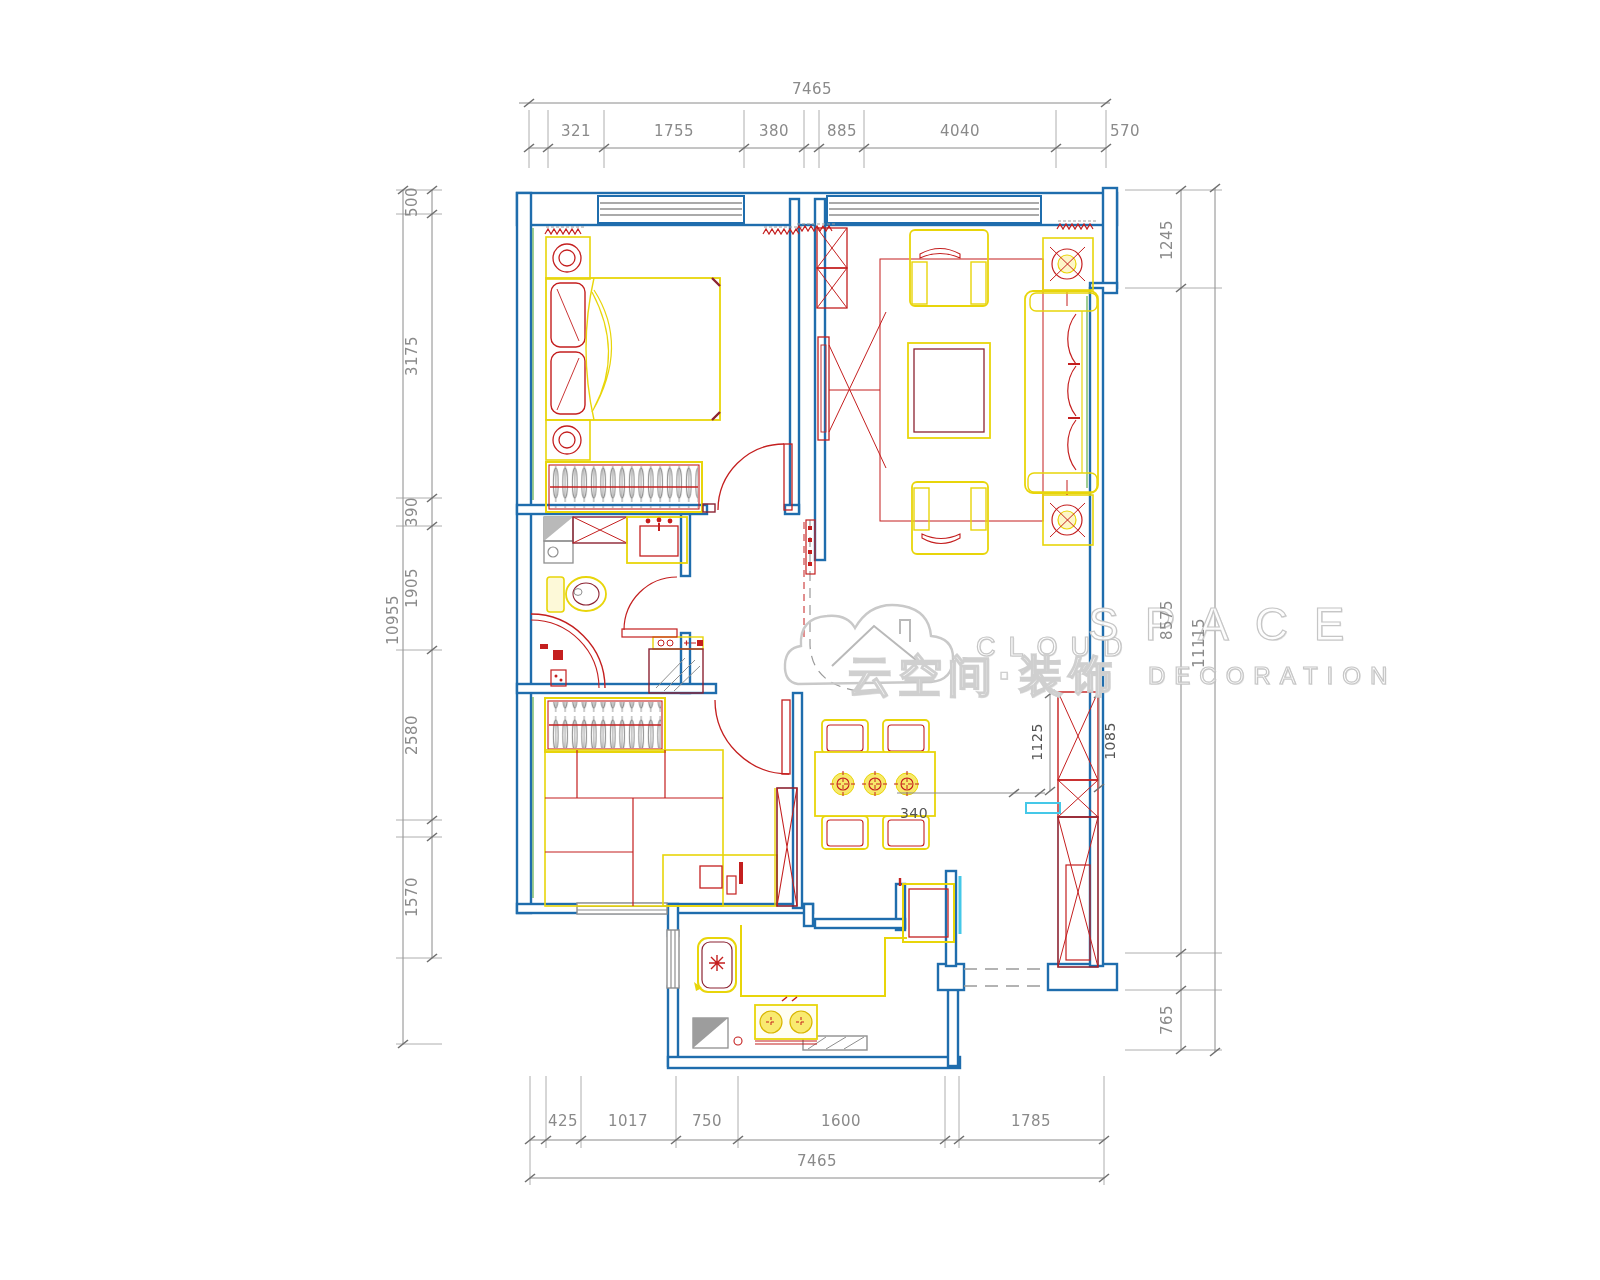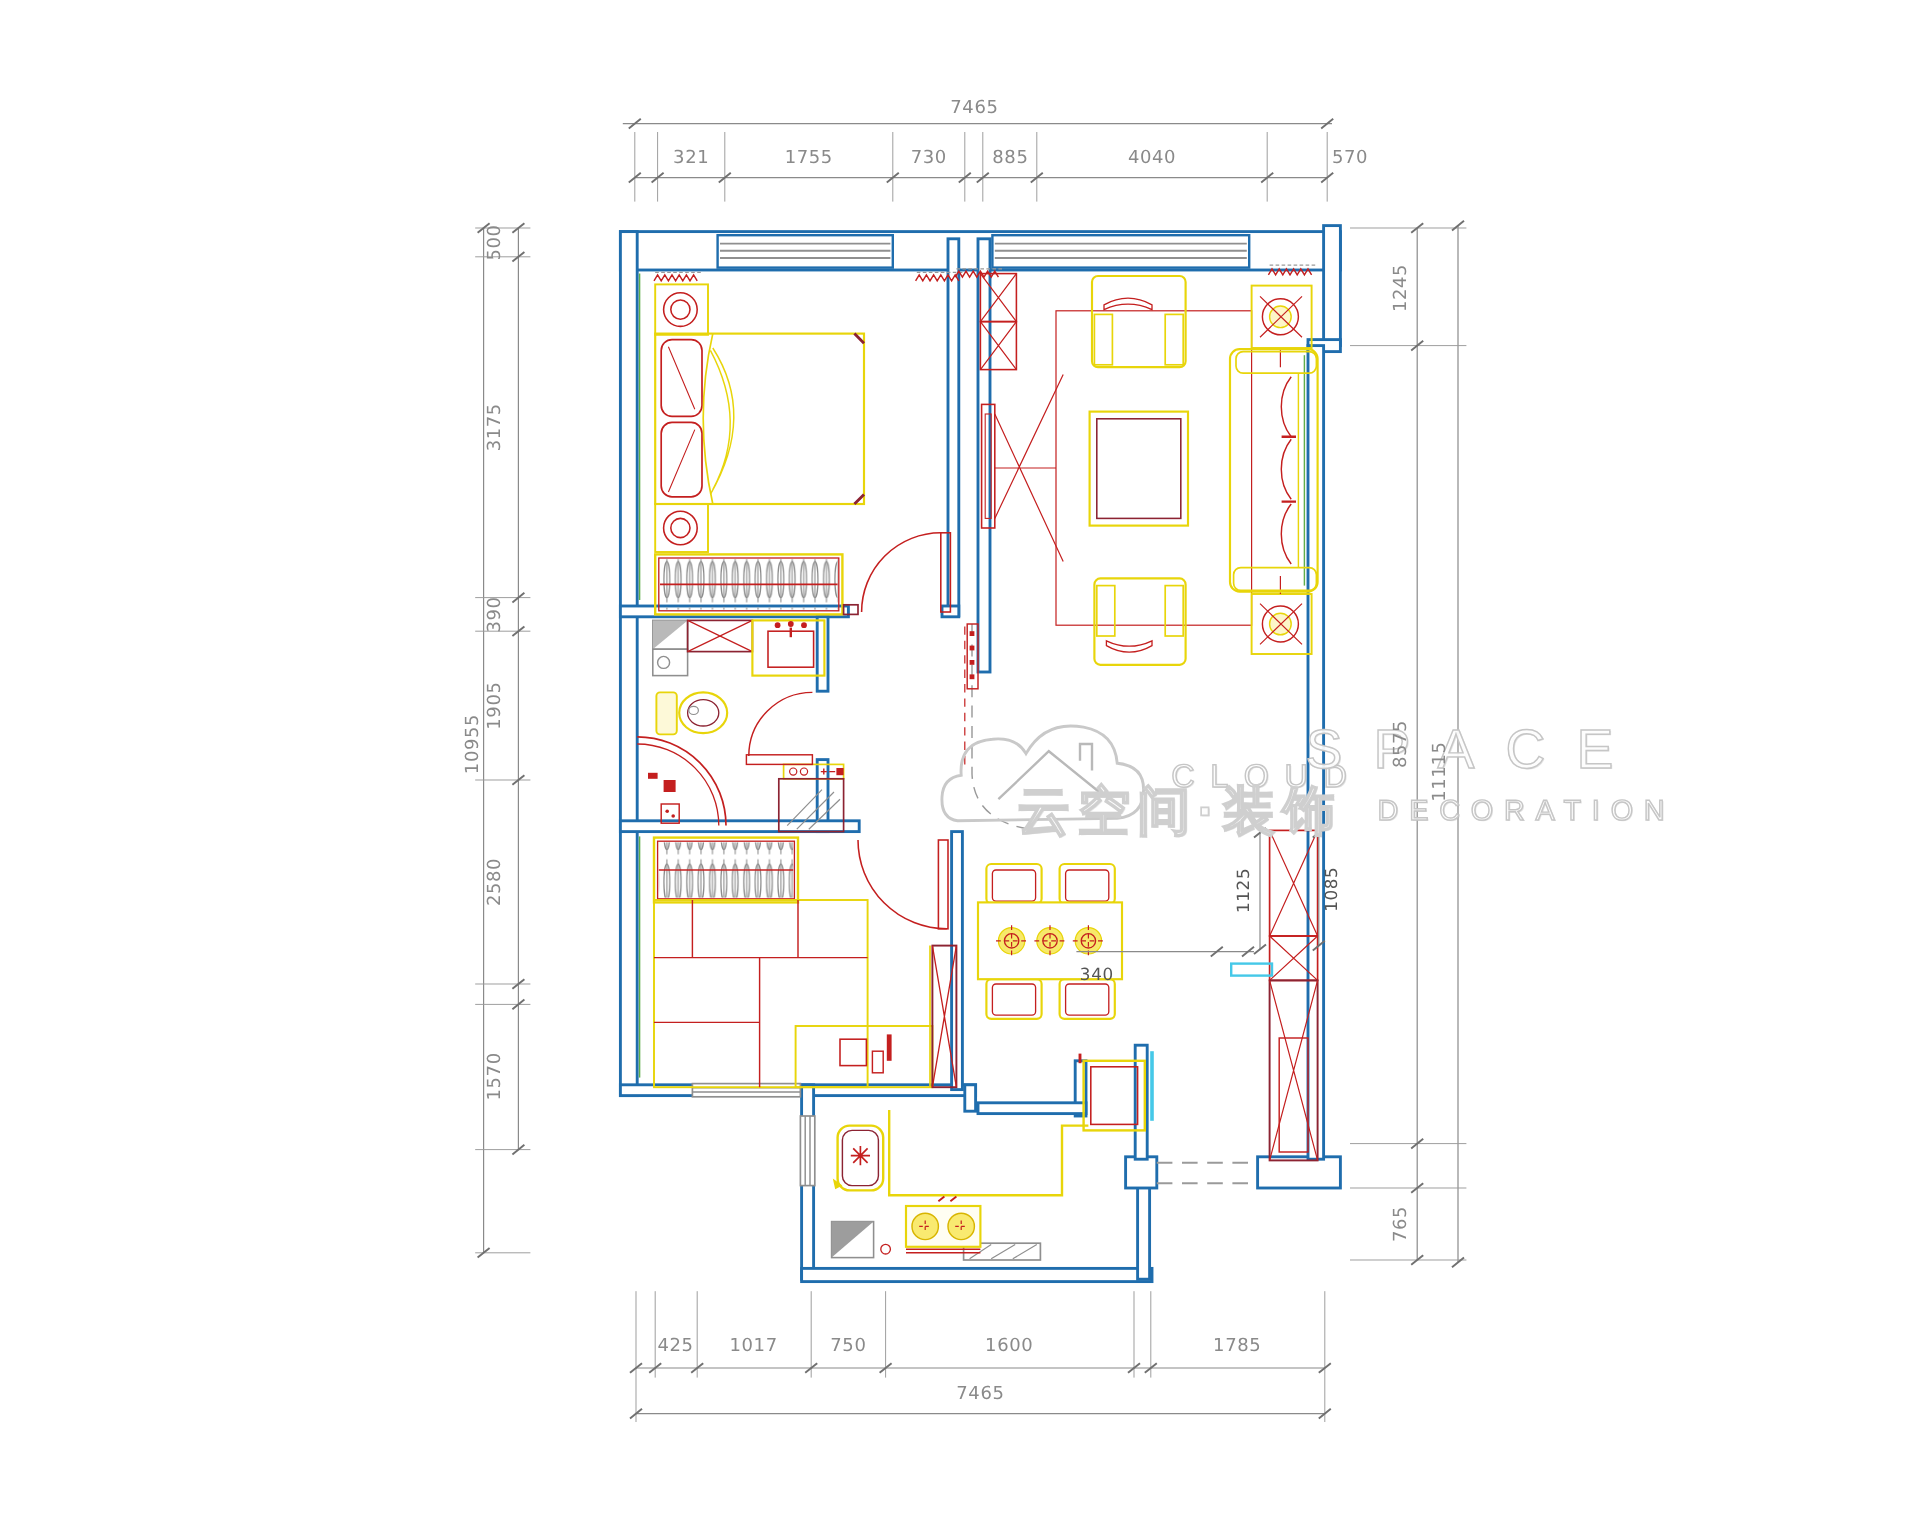--- a/index.html
+++ b/index.html
@@ -471,21 +471,21 @@
   </svg>
   <div class="wm wm-cloud" style="left:976px;top:647px;">CLOUD</div>
   <div class="wm wm-space" style="left:1088px;top:624px;">SPACE</div>
   <div class="wm wm-cn" style="left:848px;top:676px;">云空间·装饰</div>
   <div class="wm wm-deco" style="left:1148px;top:676px;">DECORATION</div>
 </div>
 
 <span class="dim" style="left:812px;top:89px;">7465</span>
 <span class="dim" style="left:576px;top:131px;">321</span>
 <span class="dim" style="left:674px;top:131px;">1755</span>
-<span class="dim" style="left:774px;top:131px;">730</span>
+<span class="dim" style="left:774px;top:131px;">380</span>
 <span class="dim" style="left:842px;top:131px;">885</span>
 <span class="dim" style="left:960px;top:131px;">4040</span>
 <span class="dim" style="left:1081px;top:131px;margin-left:44px;">570</span>
 
 <span class="dim" style="left:563px;top:1121px;">425</span>
 <span class="dim" style="left:628px;top:1121px;">1017</span>
 <span class="dim" style="left:707px;top:1121px;">750</span>
 <span class="dim" style="left:841px;top:1121px;">1600</span>
 <span class="dim" style="left:1031px;top:1121px;">1785</span>
 <span class="dim" style="left:817px;top:1161px;">7465</span>

